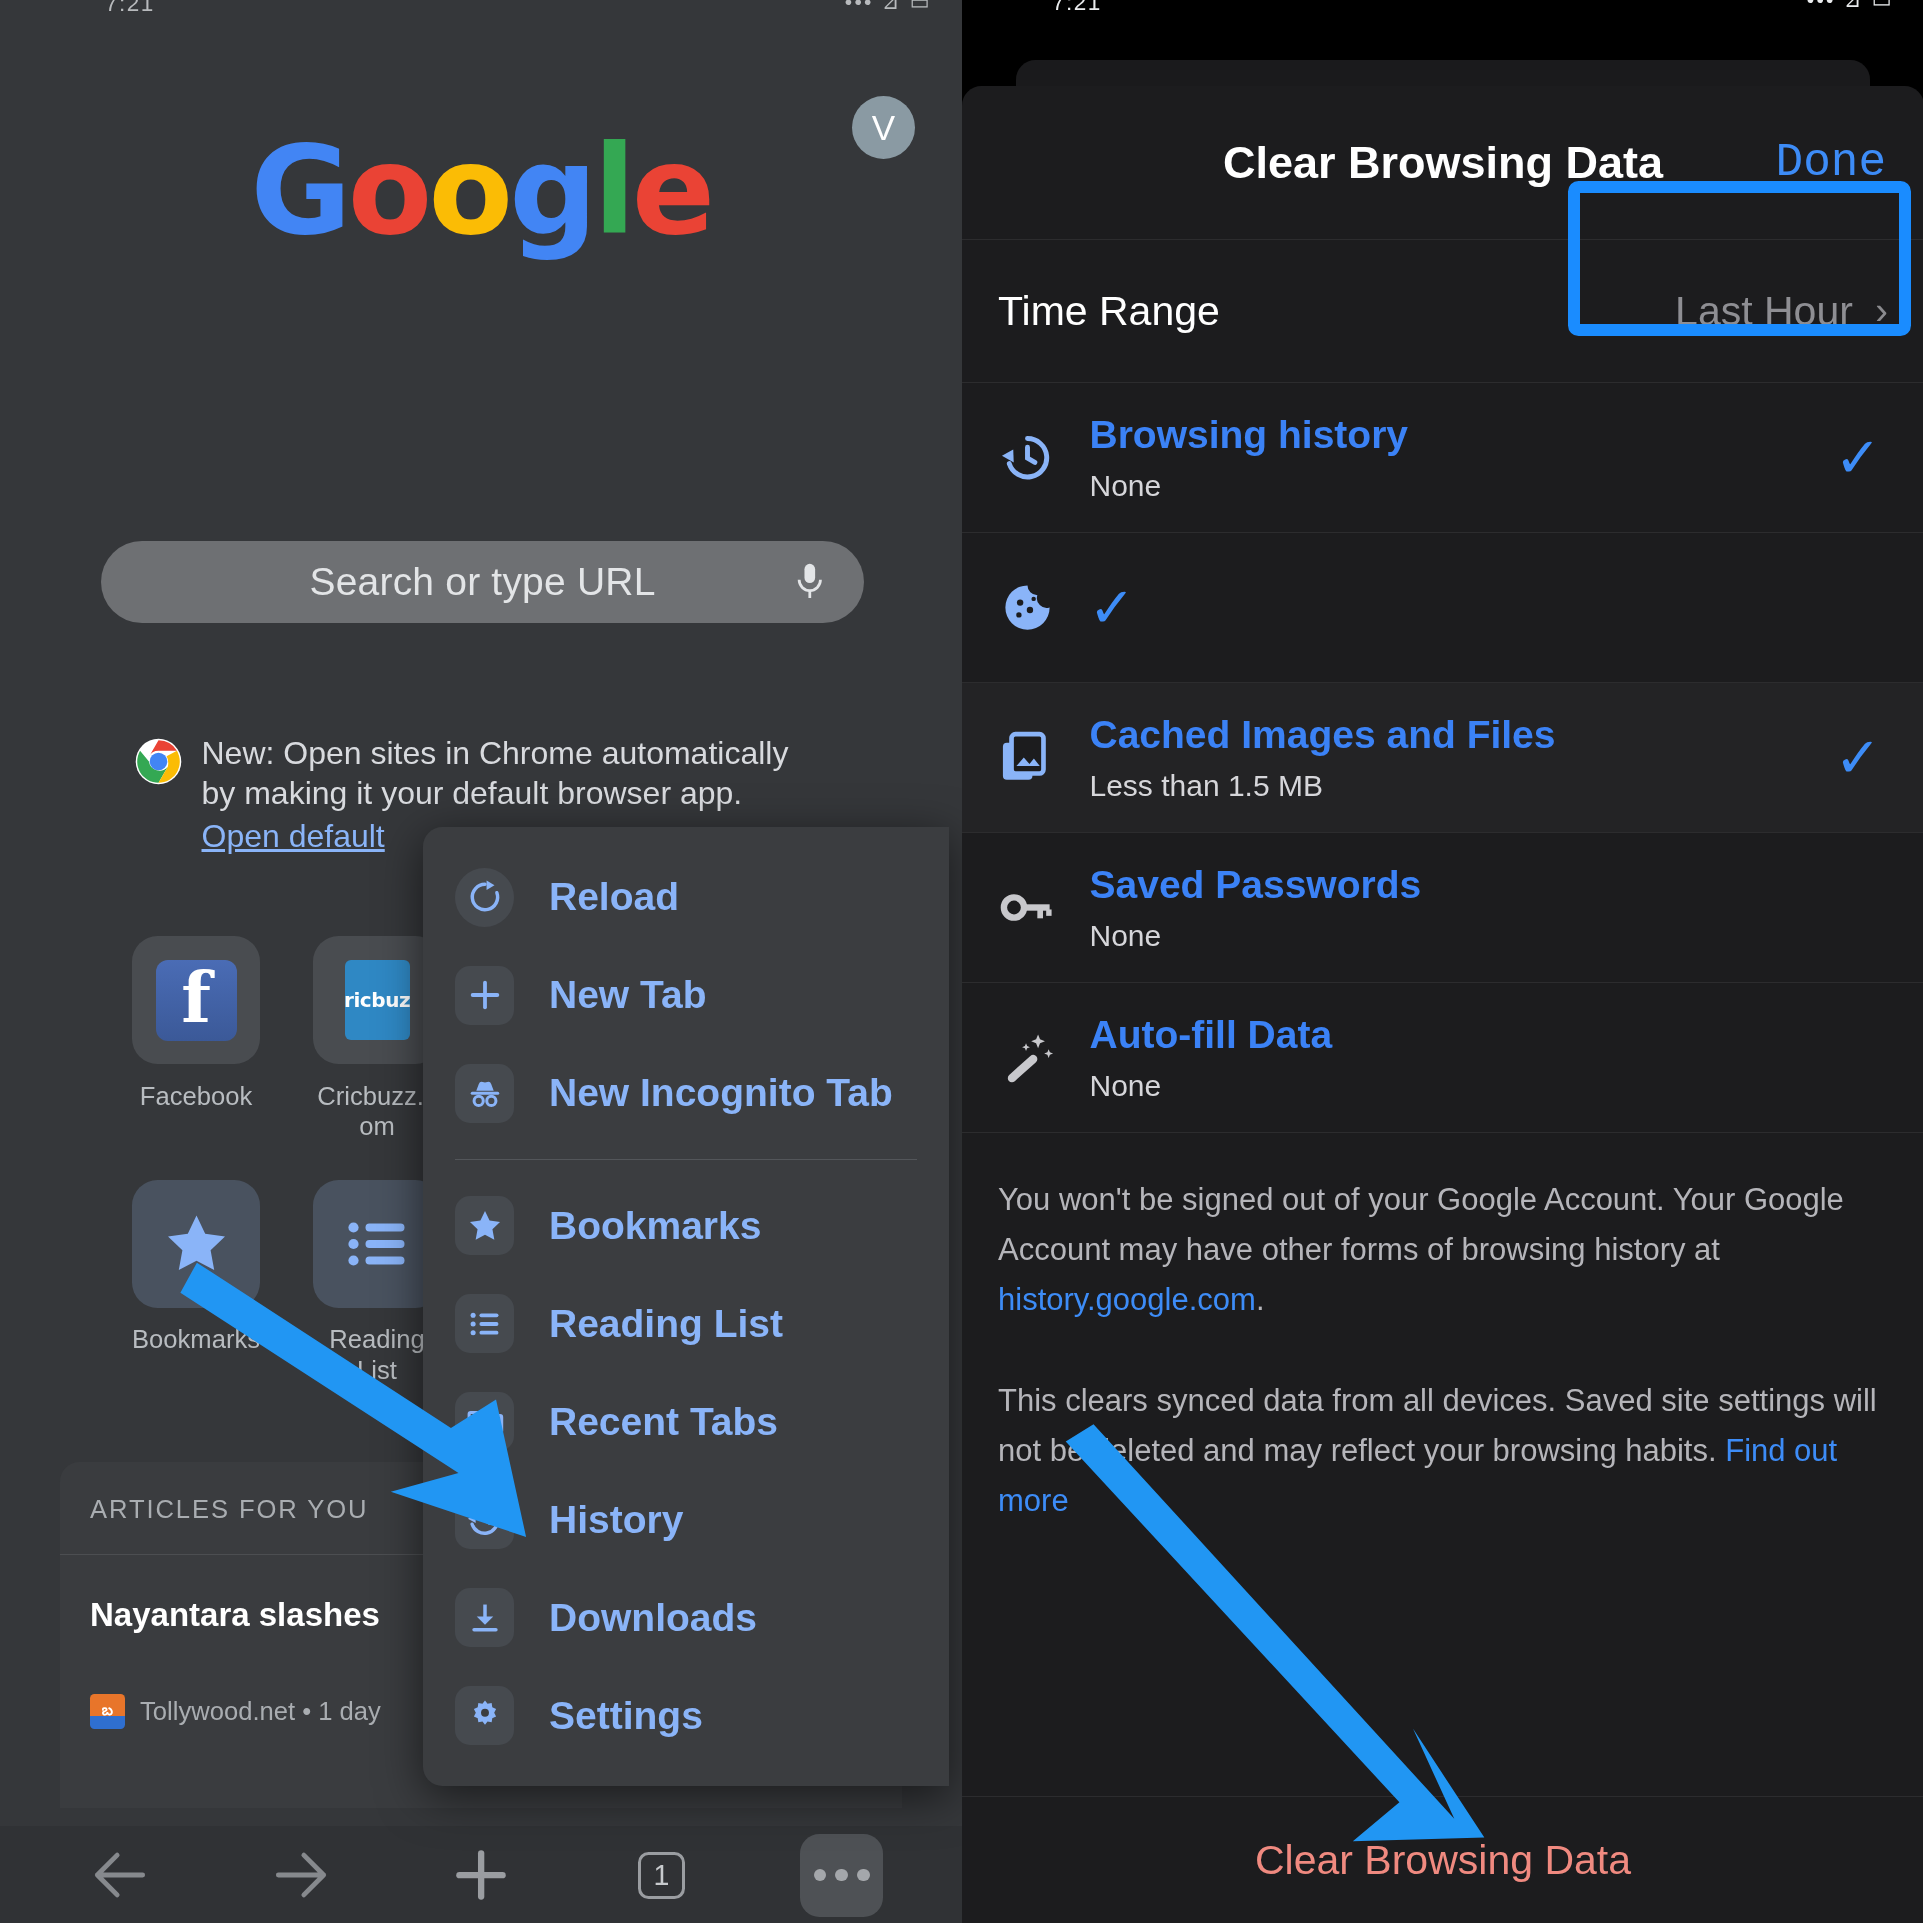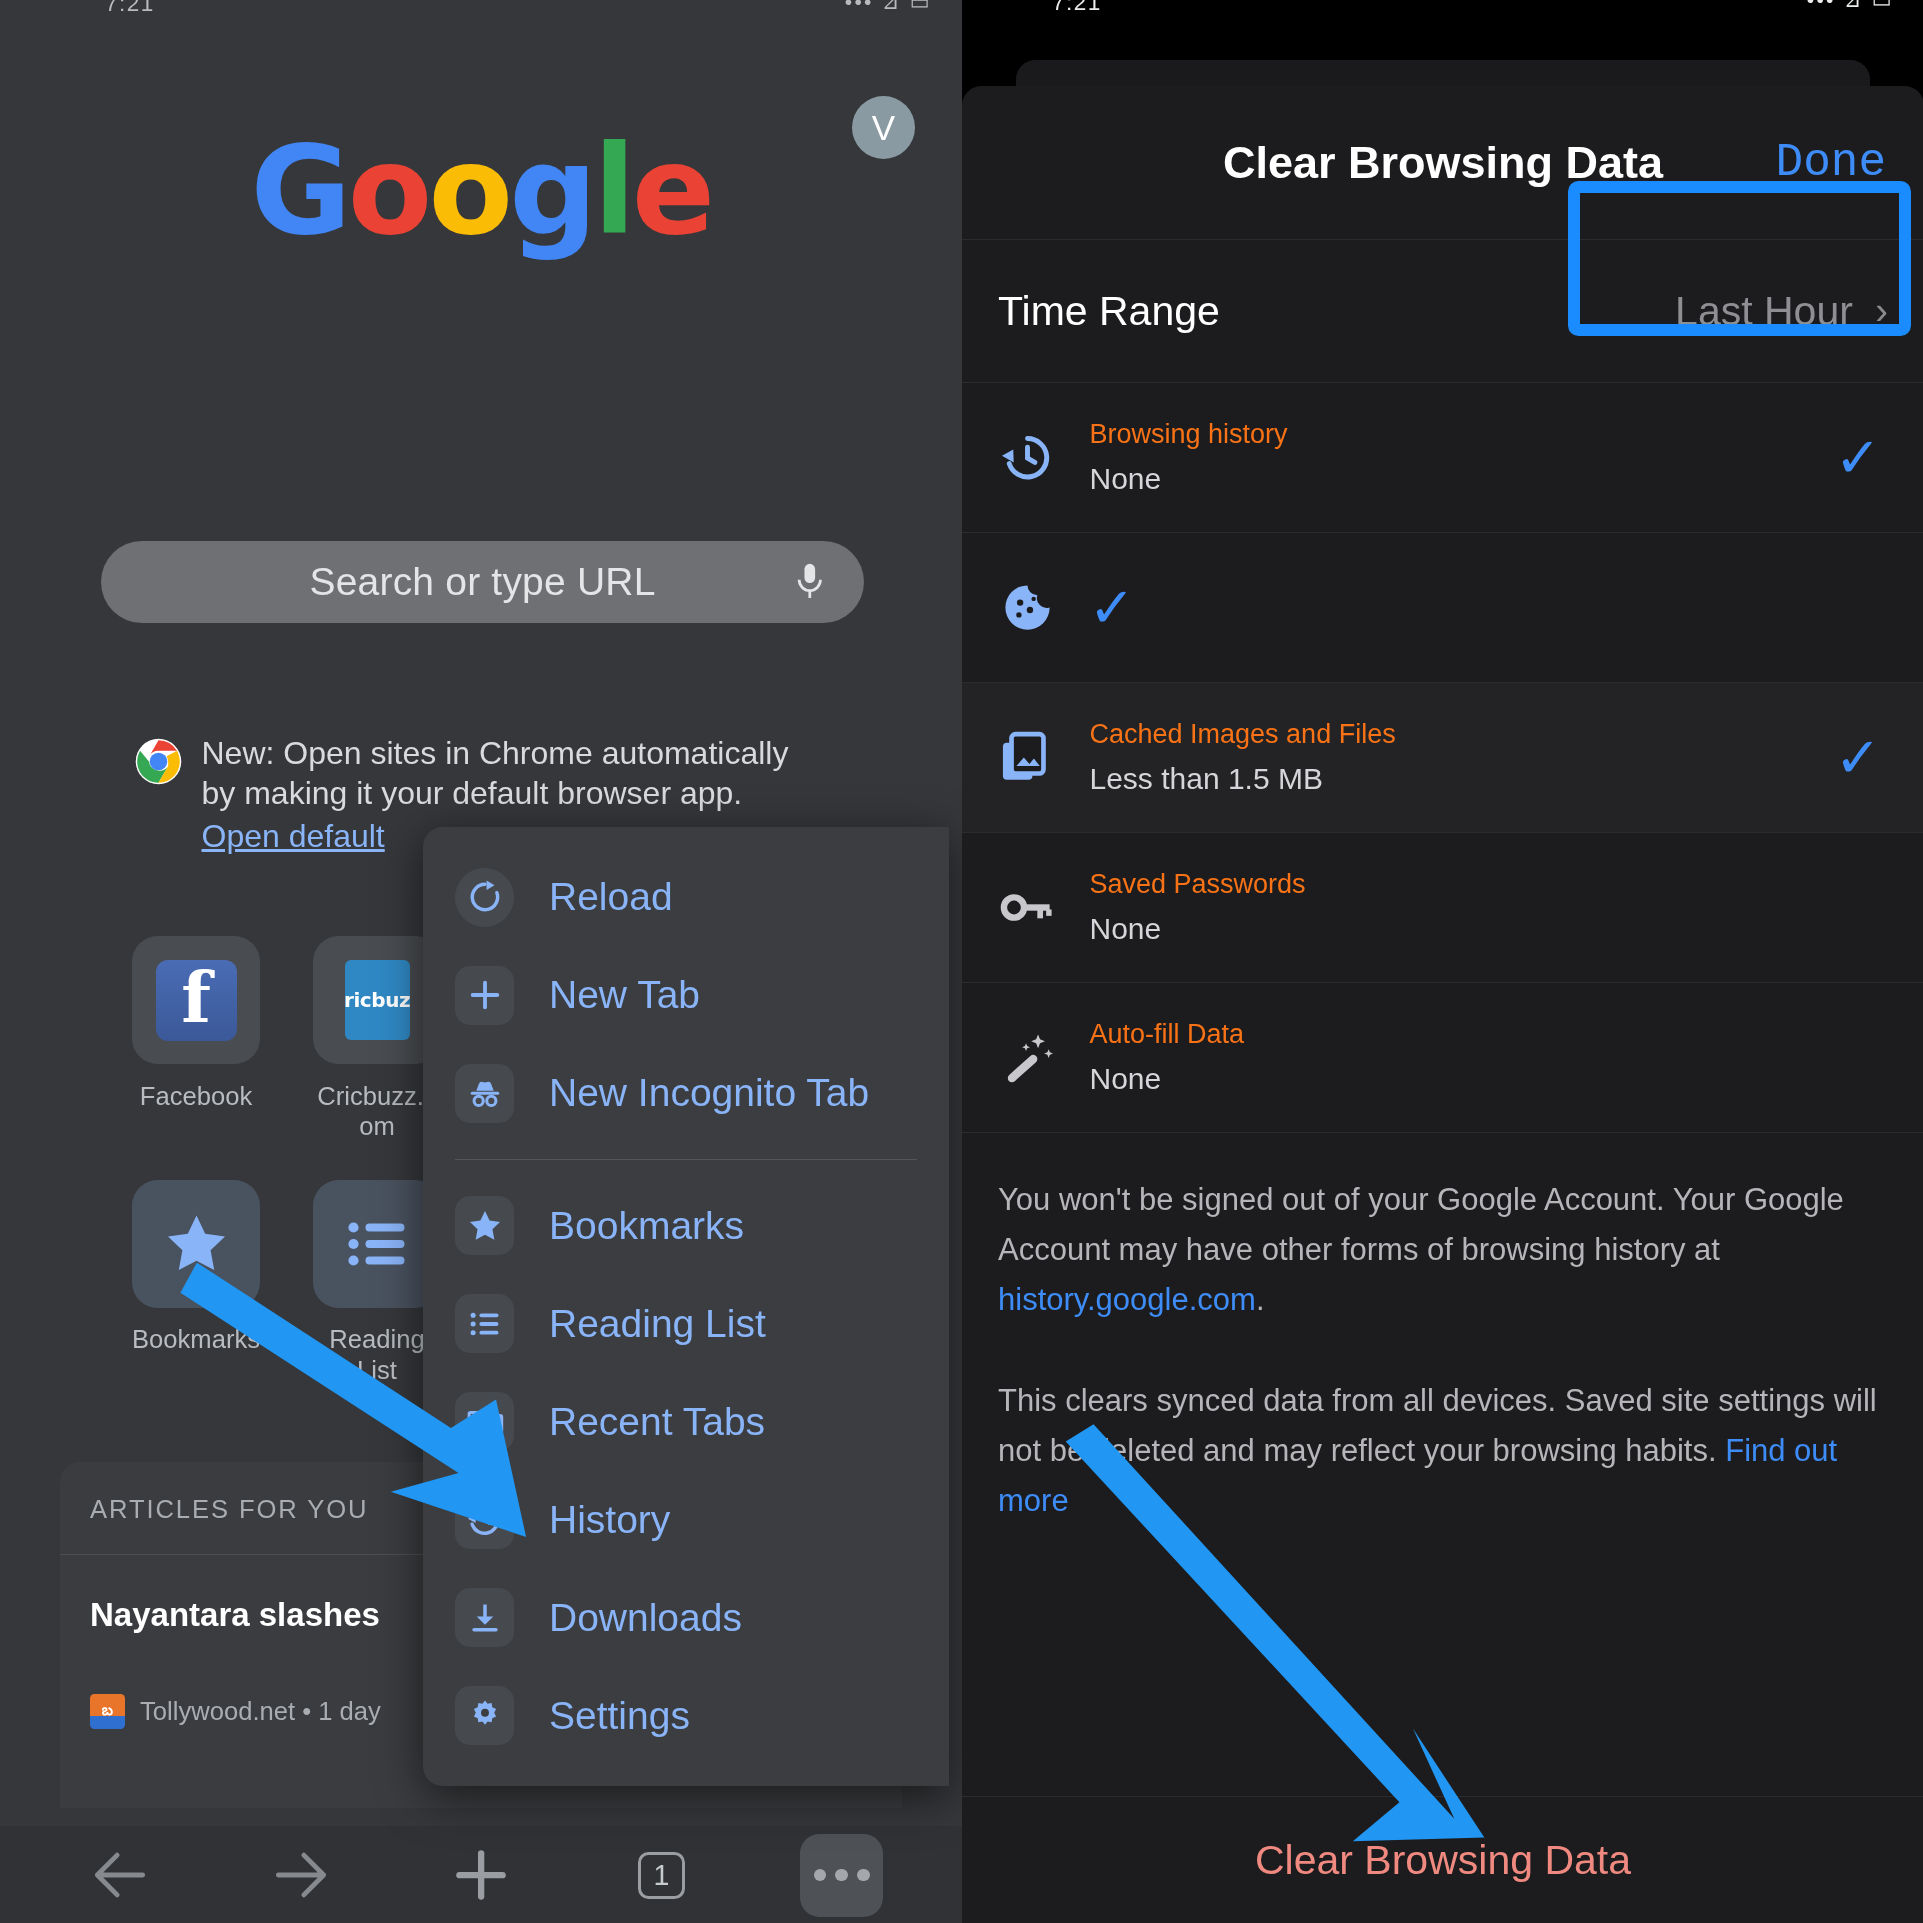--- a/index.html
+++ b/index.html
@@ -156,21 +156,21 @@
   }
   .menu-item {
     display:flex; align-items:center; gap: 35px;
     padding: 19.5px 0 19.5px 32px;
   }
   .menu-ico {
     flex:0 0 auto; width: 59px; height: 59px; border-radius: 15px;
     background: #464a4f; display:flex;align-items:center;justify-content:center;
   }
   .menu-ico.round { border-radius: 50%; }
-  .menu-label { color:#8ab4f8; font-size: 39px; white-space: nowrap; }
+  .menu-label { color:#8ab4f8; font-size: 39px; white-space: nowrap; font-weight: bold; }
   .menu-sep { height:1.5px; background:#53565a; margin: 16.5px 32px 16.5px 32px; }
 
   
   .panel-right {
     position: relative;
     width: 962px; height: 1924px;
     background: #000000;
     overflow: hidden;
   }
   .r-status { position:absolute;top:0;left:0;width:100%;height:32px;background:#000; }
@@ -213,21 +213,21 @@
 
   .rows { }
   .row {
     display:flex; align-items:center; gap: 0;
     padding: 27px 36px; min-height: 150px;
     border-bottom: 0.8px solid #2c2c2e; position:relative;
   }
   .row.shaded { background:#232325; }
   .row-ico { flex:0 0 auto; width: 84px; display:flex; align-items:center; justify-content:flex-start; }
   .row-txt { flex:1; padding-left: 7.5px; }
-  .row-title { color:#f97316; font-size: 27px; line-height:1.18; }
+  .row-title { color:#3b82f6; font-size: 39px; line-height:1.18;font-weight:bold; }
   .row-sub { color:#d6d6da; font-size: 30px; margin-top: 10.5px; }
   .row-check { flex:0 0 auto; color:#3d8cf7; font-size: 56px; line-height:1; font-weight:300; width:60px; text-align:center; }
 
   .foot {
     padding: 42px 36px 0 36px;
   }
   .foot p { color:#b5b5ba; font-size: 31px; line-height: 1.62; }
   .foot p + p { margin-top: 50px; }
   .foot a { color:#3d8cf7; text-decoration:none; }
 

